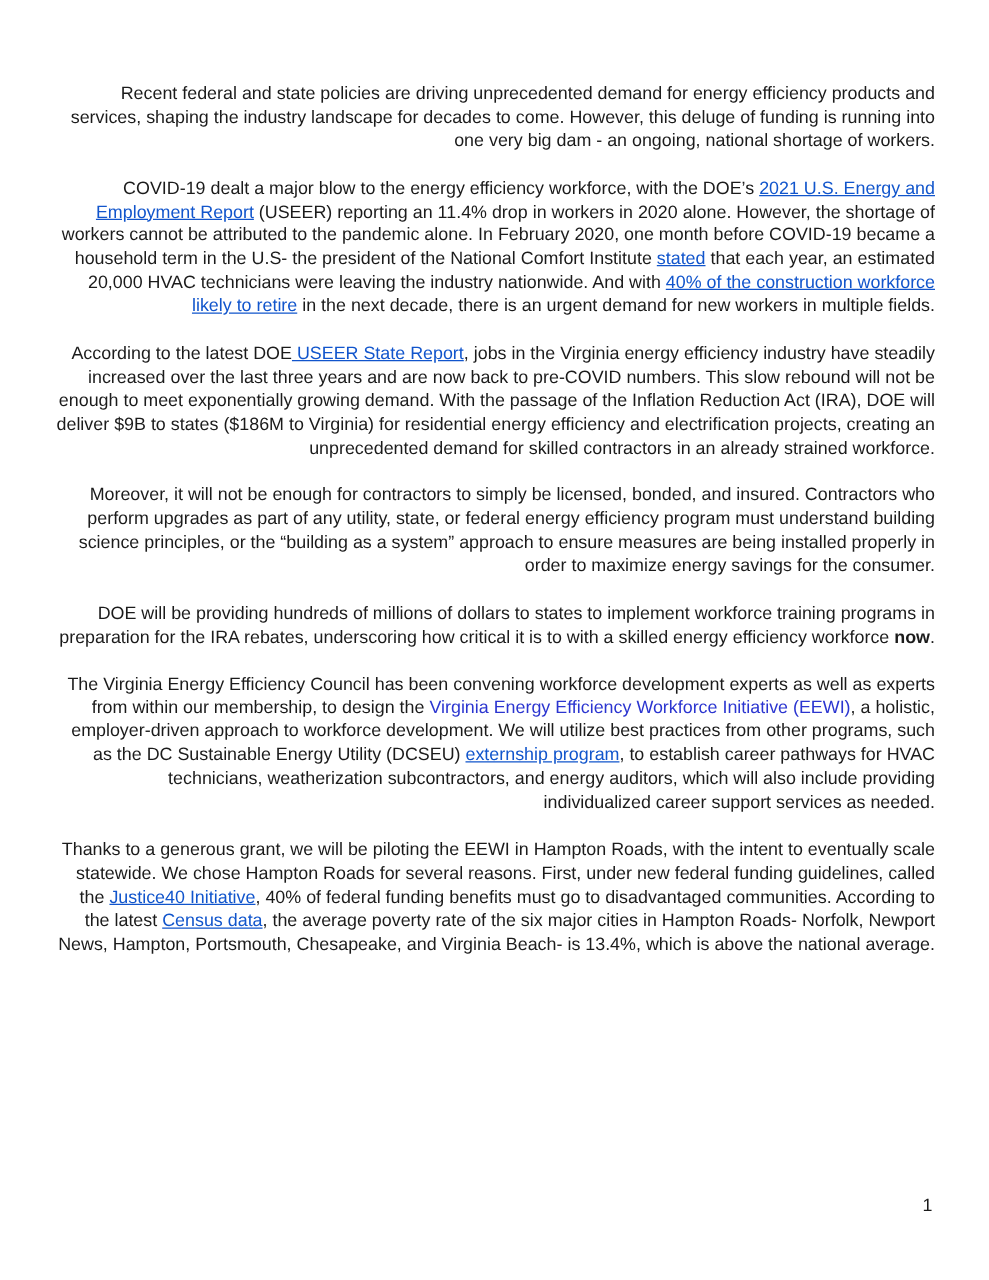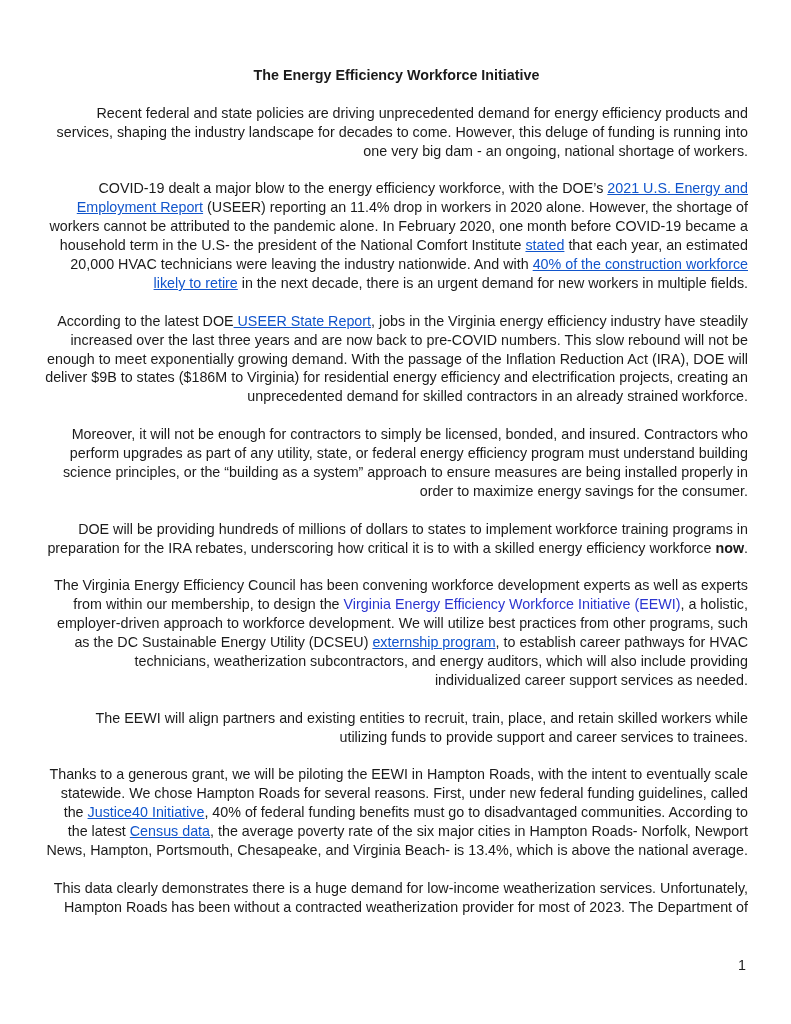--- a/index.html
+++ b/index.html
@@ -57,27 +57,24 @@
     font-size: 14.3px;
     line-height: 18.9px;
     color: var(--text-color, #1b1b1b);
   }
 </style>
 </head>
 <body>
 
 <div class="page">
   <div class="content">
-    <h1 class="doc-title">The Energy Efficiency Workforce Initiative</h1>
     <div id="doc-blocks">
         <p class="para"><span class="seg-plain">Recent federal and state policies are driving unprecedented demand for energy efficiency products and services, shaping the industry landscape for decades to come. However, this deluge of funding is running into one very big dam - an ongoing, national shortage of workers.</span></p>
         <p class="para"><span class="seg-plain">COVID-19 dealt a major blow to the energy efficiency workforce, with the DOE’s </span><span class="seg-link">2021 U.S. Energy and Employment Report</span><span class="seg-plain"> (USEER) reporting an 11.4% drop in workers in 2020 alone. However, the shortage of workers cannot be attributed to the pandemic alone. In February 2020, one month before COVID-19 became a household term in the U.S- the president of the National Comfort Institute </span><span class="seg-link">stated</span><span class="seg-plain"> that each year, an estimated 20,000 HVAC technicians were leaving the industry nationwide. And with </span><span class="seg-link">40% of the construction workforce likely to retire</span><span class="seg-plain"> in the next decade, there is an urgent demand for new workers in multiple fields.</span></p>
         <p class="para"><span class="seg-plain">According to the latest DOE</span><span class="seg-link"> USEER State Report</span><span class="seg-plain">, jobs in the Virginia energy efficiency industry have steadily increased over the last three years and are now back to pre-COVID numbers. This slow rebound will not be enough to meet exponentially growing demand. With the passage of the Inflation Reduction Act (IRA), DOE will deliver $9B to states ($186M to Virginia) for residential energy efficiency and electrification projects, creating an unprecedented demand for skilled contractors in an already strained workforce.</span></p>
         <p class="para"><span class="seg-plain">Moreover, it will not be enough for contractors to simply be licensed, bonded, and insured. Contractors who perform upgrades as part of any utility, state, or federal energy efficiency program must understand building science principles, or the “building as a system” approach to ensure measures are being installed properly in order to maximize energy savings for the consumer.</span></p>
         <p class="para"><span class="seg-plain">DOE will be providing hundreds of millions of dollars to states to implement workforce training programs in preparation for the IRA rebates, underscoring how critical it is to with a skilled energy efficiency workforce </span><span class="seg-bold">now</span><span class="seg-plain">.</span></p>
         <p class="para"><span class="seg-plain">The Virginia Energy Efficiency Council has been convening workforce development experts as well as experts from within our membership, to design the </span><span class="seg-link-noline">Virginia Energy Efficiency Workforce Initiative (EEWI)</span><span class="seg-plain">, a holistic, employer-driven approach to workforce development. We will utilize best practices from other programs, such as the DC Sustainable Energy Utility (DCSEU) </span><span class="seg-link">externship program</span><span class="seg-plain">, to establish career pathways for HVAC technicians, weatherization subcontractors, and energy auditors, which will also include providing individualized career support services as needed.</span></p>
-        <p class="para"><span class="seg-plain">The EEWI will align partners and existing entities to recruit, train, place, and retain skilled workers while utilizing funds to provide support and career services to trainees.</span></p>
         <p class="para"><span class="seg-plain">Thanks to a generous grant, we will be piloting the EEWI in Hampton Roads, with the intent to eventually scale statewide. We chose Hampton Roads for several reasons. First, under new federal funding guidelines, called the </span><span class="seg-link">Justice40 Initiative</span><span class="seg-plain">, 40% of federal funding benefits must go to disadvantaged communities. According to the latest </span><span class="seg-link">Census data</span><span class="seg-plain">, the average poverty rate of the six major cities in Hampton Roads- Norfolk, Newport News, Hampton, Portsmouth, Chesapeake, and Virginia Beach- is 13.4%, which is above the national average.</span></p>
-        <p class="para"><span class="seg-plain">This data clearly demonstrates there is a huge demand for low-income weatherization services. Unfortunately, Hampton Roads has been without a contracted weatherization provider for most of 2023. The Department of</span></p>
       </div>
   </div>
   <div class="footer-page-number">1</div>
 </div>
 
 </body></html>

